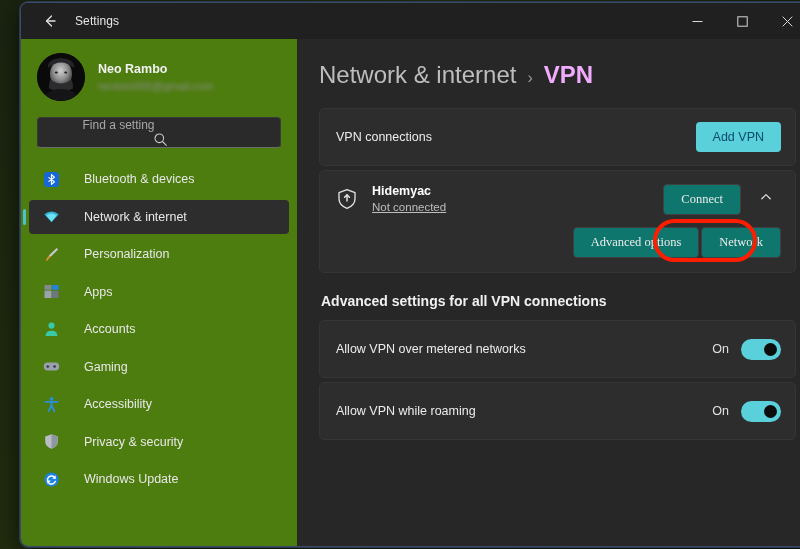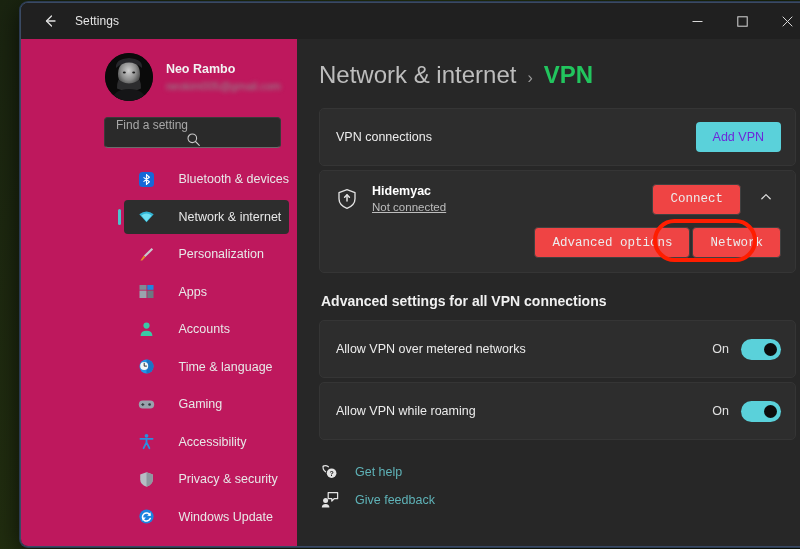--- a/index.html
+++ b/index.html
@@ -68,25 +68,24 @@
     cursor: pointer;
   }
 
   
   #body-split { flex: 1; display: flex; min-height: 0; }
 
   
   #sidebar {
     width: 276px;
     flex: 0 0 276px;
-    background: #be185d;
+    background: #4d7c0f;
     padding: 0 0 0 0;
     display: flex;
     flex-direction: column;
-    align-items: flex-end;
   }
 
   .user-block {
     display: flex;
     align-items: center;
     gap: 13px;
     padding: 14px 16px 16px 16px;
   }
   .avatar {
     width: 48px; height: 48px;
@@ -186,21 +185,21 @@
     padding: 22px 0 19px 0;
   }
   .bc-parent {
     font-size: 24px;
     color: #bdbdbd;
     font-weight: normal;
   }
   .bc-sep { font-size: 16px; color: #9a9a9a; }
   .bc-current {
     font-size: 24px;
-    color: #22c55e;
+    color: #f0abfc;
     font-weight: bold;
   }
 
   .card {
     background: #2d2d2d;
     border: 1px solid #353535;
     border-radius: 5px;
     margin-bottom: 4px;
   }
   .card.tall { margin-bottom: 8px; }
@@ -212,39 +211,39 @@
     padding: 0 14px 0 16px;
   }
   .row-label {
     font-size: 12.5px;
     color: #ececec;
   }
   .spacer { flex: 1; }
 
   .btn-accent {
     background: #5ad1da;
-    color: #6d28d9;
+    color: #0c4a6e;
     border: none;
     border-radius: 4px;
     height: 30px;
     padding: 0 17px;
     font-size: 12.5px;
     font-family: "Liberation Sans", sans-serif;
     cursor: pointer;
   }
 
   .btn-std {
-    background: #ef4444;
+    background: #0f766e;
     color: #ececec;
     border: 1px solid #404040;
     border-radius: 4px;
     height: 31px;
     padding: 0 17px;
     font-size: 12.5px;
-    font-family: Liberation Mono, monospace;
+    font-family: Liberation Serif, serif;
     cursor: pointer;
   }
 
   
   .vpn-row { min-height: 56px; padding-left: 14px; }
   .vpn-icon {
     width: 26px; height: 26px;
     flex: 0 0 26px;
     display: flex; align-items: center; justify-content: center;
     margin-right: 12px;
@@ -469,31 +468,20 @@
         <div class="nav-item">
           <span class="nav-icon">
             <svg width="17" height="17" viewBox="0 0 17 17">
               <circle cx="8.5" cy="4.6" r="3.1" fill="#39c9a6"></circle>
               <path d="M2.6 15 q0 -5.2 5.9 -5.2 q5.9 0 5.9 5.2Z" fill="#39c9a6"></path>
             </svg>
           </span>
           <span class="nav-label">Accounts</span>
         </div>
 
-        <div class="nav-item">
-          <span class="nav-icon">
-            <svg width="17" height="17" viewBox="0 0 17 17">
-              <circle cx="8.5" cy="8.5" r="7" fill="#2196e8"></circle>
-              <path d="M8.5 1.5 a7 7 0 0 1 0 14 Z" fill="#1b74c4"></path>
-              <circle cx="6.2" cy="8" r="4" fill="#f3f6f8"></circle>
-              <path d="M6.2 5.2 v2.9 h2.3" fill="none" stroke="#263238" stroke-width="1" stroke-linecap="round"></path>
-            </svg>
-          </span>
-          <span class="nav-label">Time &amp; language</span>
-        </div>
 
         <div class="nav-item">
           <span class="nav-icon">
             <svg width="17" height="17" viewBox="0 0 17 17">
               <rect x="0.8" y="4.6" width="15.4" height="7.8" rx="3.9" fill="#99a2ac"></rect>
               <rect x="3.3" y="8" width="3" height="1.1" fill="#343a40"></rect>
               <rect x="4.25" y="7.05" width="1.1" height="3" fill="#343a40"></rect>
               <circle cx="11.6" cy="8.5" r="1.35" fill="#2f3640"></circle>
             </svg>
           </span>
@@ -600,39 +588,16 @@
         <div class="row">
           <span class="row-label">Allow VPN while roaming</span>
           <span class="spacer"></span>
           <span class="toggle-val">On</span>
           <span class="toggle">
               <span class="knob"></span>
             </span>
         </div>
       </div>
 
-      <div class="footer-links">
-        <div class="flink">
-          <span class="flink-icon">
-            <svg width="18" height="18" viewBox="0 0 18 18">
-              <path d="M2.2 3.2 q2.6 -1.3 5.2 0.6" fill="none" stroke="#e4e4e4" stroke-width="1.2" stroke-linecap="round"></path>
-              <path d="M2.2 3.2 q-0.8 3.4 2.4 5.6" fill="none" stroke="#e4e4e4" stroke-width="1.2" stroke-linecap="round"></path>
-              <circle cx="10.6" cy="10.2" r="4.8" fill="#e4e4e4"></circle>
-              <text x="10.6" y="13.1" font-size="7" font-family="Liberation Sans, sans-serif" font-weight="bold" fill="#1f1f1f" text-anchor="middle">?</text>
-            </svg>
-          </span>
-          <span class="flink-text">Get help</span>
-        </div>
-        <div class="flink">
-          <span class="flink-icon">
-            <svg width="18" height="18" viewBox="0 0 18 18">
-              <circle cx="4.6" cy="9.4" r="2.5" fill="#e4e4e4"></circle>
-              <path d="M0.8 16.4 q0 -3.5 3.8 -3.5 q3.8 0 3.8 3.5Z" fill="#e4e4e4"></path>
-              <path d="M7.2 1.6 h9.4 v6.1 h-3.5 l-2.3 2.3 v-2.3 h-3.6 Z" fill="none" stroke="#e4e4e4" stroke-width="1.25" stroke-linejoin="round"></path>
-            </svg>
-          </span>
-          <span class="flink-text">Give feedback</span>
-        </div>
-      </div>
 
     </div>
   </div>
 </div>
 
 </body></html>

